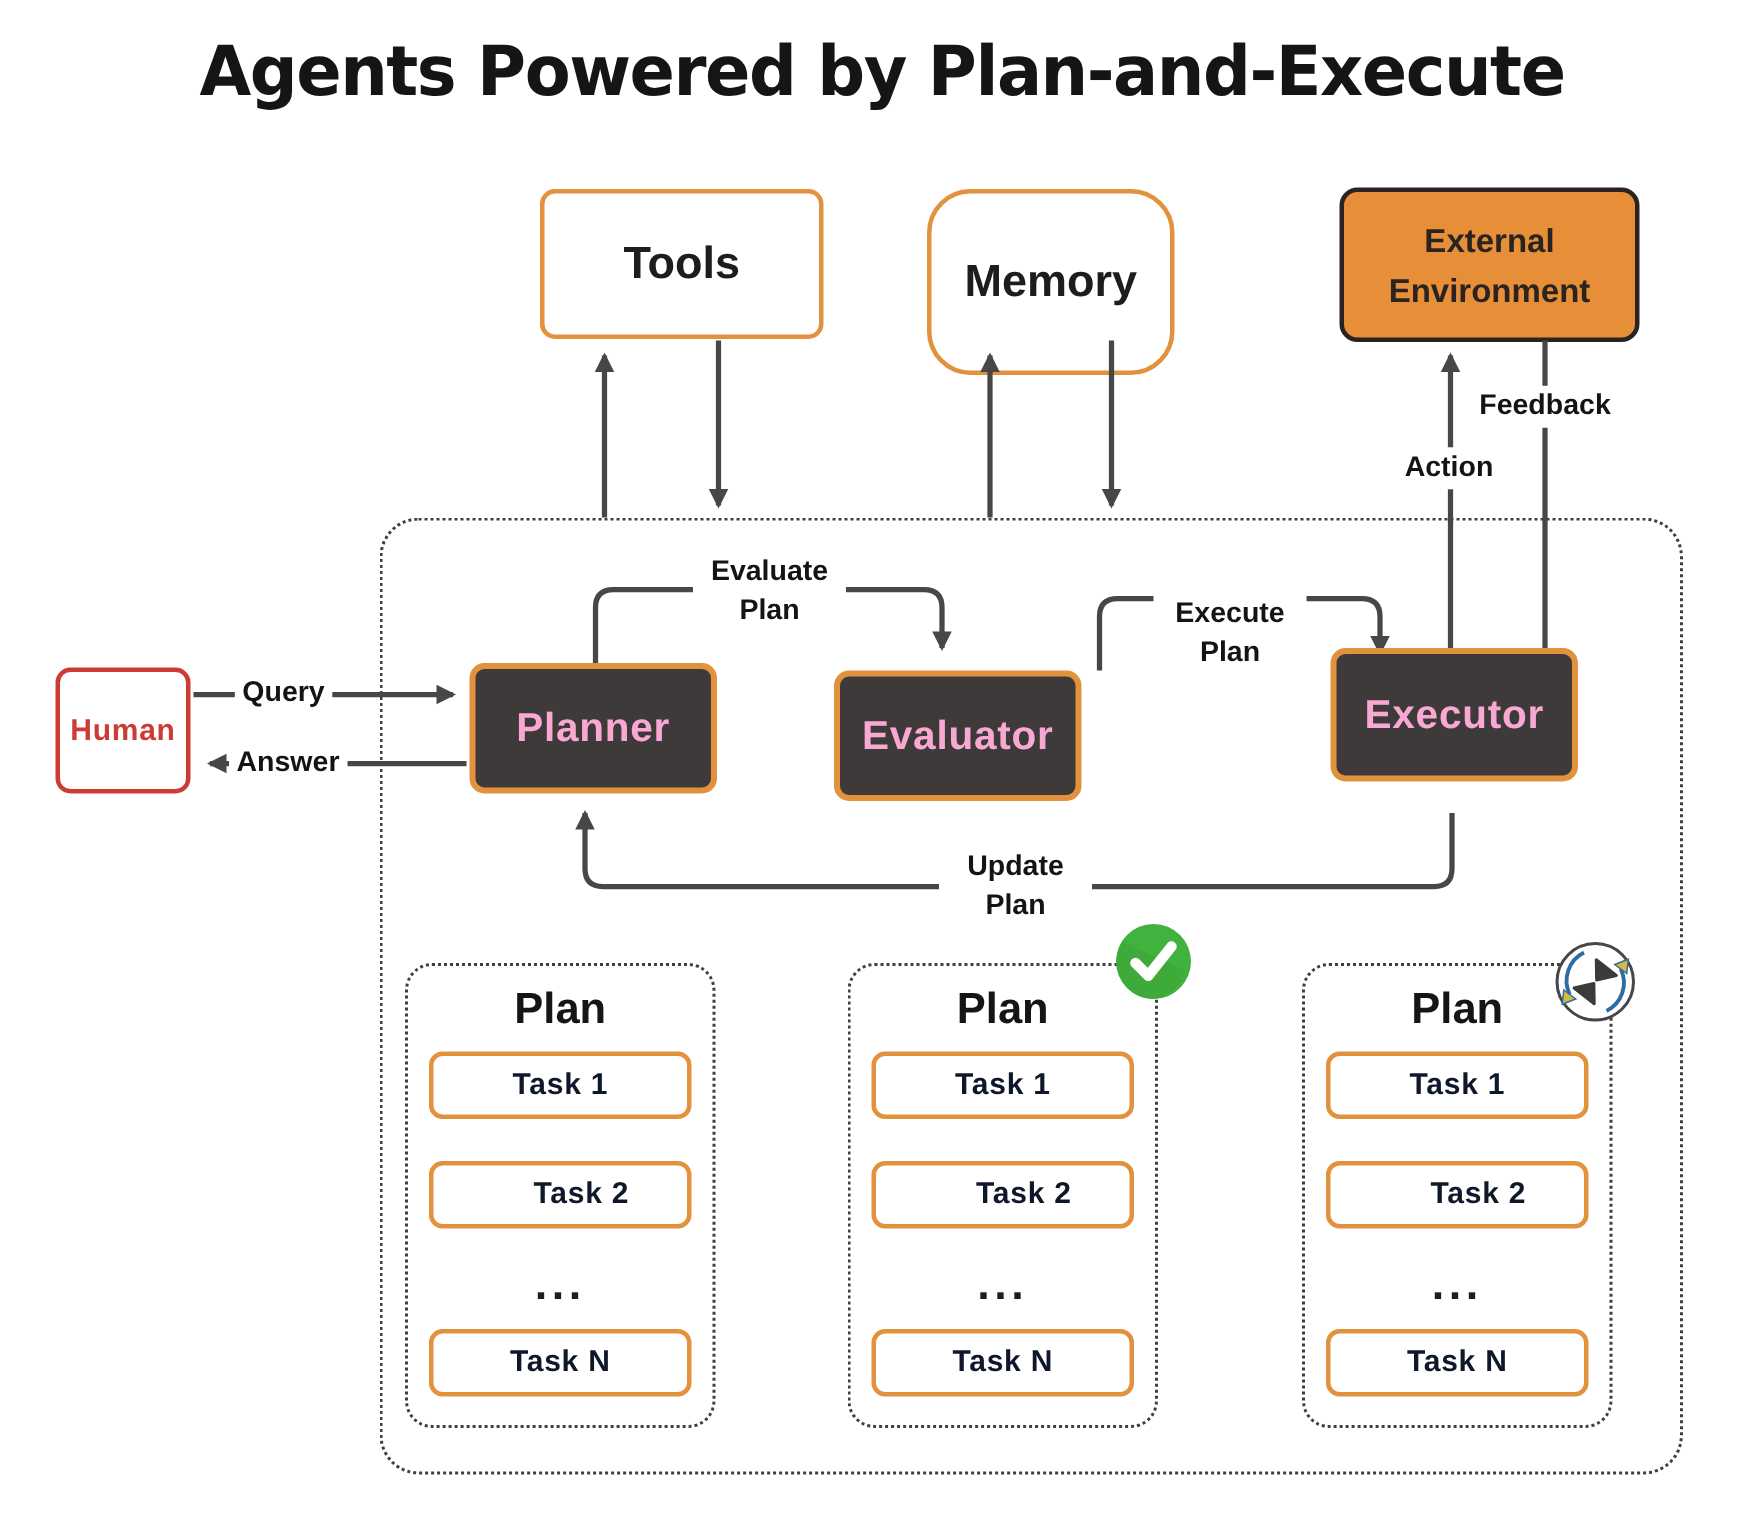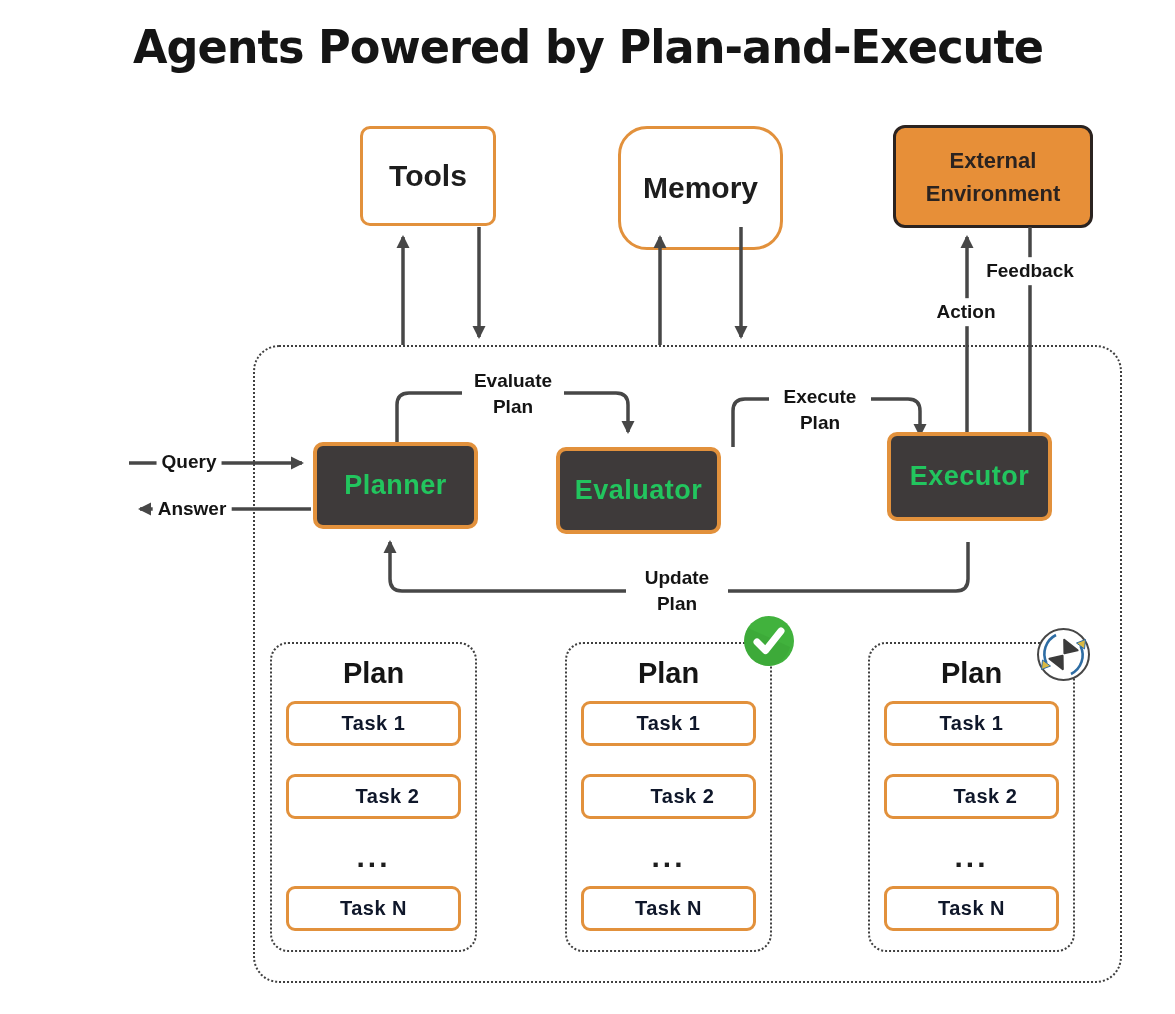--- a/index.html
+++ b/index.html
@@ -13,21 +13,21 @@
     font-family:"DejaVu Sans", sans-serif;
     font-size:46px;font-weight:700;color:#151515;letter-spacing:-1px;white-space:nowrap;
   }
   
   .node{
     position:absolute;display:flex;align-items:center;justify-content:center;
     box-sizing:border-box;border-radius:10px;text-align:center;
   }
   .node.light{background:#ffffff;border:3.5px solid #E2913C;color:#1d1d1d;font-weight:700;font-size:30px;}
   .node.filled{background:#E78F38;border:3.5px solid #2B2320;color:#2B2320;font-weight:700;font-size:22px;line-height:1.5;border-radius:12px;}
-  .node.agent{background:#3E3A3A;border:4px solid #E2913C;color:#22c55e;font-weight:700;font-size:27px;letter-spacing:0.5px;z-index:3;}
+  .node.agent{background:#3E3A3A;border:4px solid #E2913C;color:#f9a8d4;font-weight:700;font-size:27px;letter-spacing:0.5px;z-index:3;}
   .node.human{background:#ffffff;border:3.5px solid #CD3B35;color:#CD3B35;font-weight:700;font-size:20px;letter-spacing:0.5px;}
   
   .outer{
     position:absolute;left:253px;top:345px;width:869px;height:638px;box-sizing:border-box;
     border:2.5px dotted #3F3F3F;border-radius:26px;z-index:1;
   }
   .plan{
     position:absolute;width:207px;height:310px;box-sizing:border-box;
     border:2.5px dotted #3F3F3F;border-radius:18px;background:#ffffff;z-index:2;
     display:flex;flex-direction:column;align-items:center;padding-top:8px;
@@ -78,45 +78,48 @@
       <path d="M 129 463 L 302 463" marker-end="url(#ah)"></path>
       <path d="M 311 509 L 140 509" marker-end="url(#ah)"></path>
       <path d="M 397 442 L 397 405 Q 397 393 409 393 L 616 393 Q 628 393 628 405 L 628 432" marker-end="url(#ah)"></path>
       <path d="M 733 447 L 733 411 Q 733 399 745 399 L 908 399 Q 920 399 920 411 L 920 435" marker-end="url(#ah)"></path>
       <path d="M 968 542 L 968 579 Q 968 591 956 591 L 402 591 Q 390 591 390 579 L 390 542" marker-end="url(#ah)"></path>
     </g>
   </svg>
 
   <div class="outer"></div>
 
-  <div class="node light" style="left:360px;top:126px;width:136px;height:100px;">
+  <div class="node light" style="left:360px;top:126px;width:189px;height:100px;">
     <span>Tools</span>
   </div>
   <div class="node light" style="left:618px;top:126px;width:165px;height:124px;border-radius:29px;">
     <span>Memory</span>
   </div>
   <div class="node filled" style="left:893px;top:125px;width:200px;height:103px;padding:0 14px;">
     <span>External Environment</span>
   </div>
 
+  <div class="node human" style="left:37px;top:445px;width:90px;height:84px;">
+    <span>Human</span>
+  </div>
 
   <div class="node agent" style="left:313px;top:442px;width:165px;height:87px;">
     <span>Planner</span>
   </div>
   <div class="node agent" style="left:556px;top:447px;width:165px;height:87px;">
     <span>Evaluator</span>
   </div>
   <div class="node agent" style="left:887px;top:432px;width:165px;height:89px;">
     <span>Executor</span>
   </div>
 
   <div class="lbl" style="left:189px;top:462px;">Query</div>
   <div class="lbl" style="left:192px;top:509px;">Answer</div>
   <div class="lbl wrap" style="left:513px;top:394px;">Evaluate Plan</div>
-  <div class="lbl wrap" style="left:820px;top:410px;">Execute Plan</div>
+  <div class="lbl wrap" style="left:820px;top:422px;">Execute Plan</div>
   <div class="lbl wrap" style="left:677px;top:591px;">Update Plan</div>
   <div class="lbl" style="left:966px;top:312px;">Action</div>
   <div class="lbl" style="left:1030px;top:271px;">Feedback</div>
 
   <div class="plan" style="left:270px;top:642px;">
     <div class="plan-title">Plan</div>
     <div class="task t1">Task 1</div>
     <div class="task t2">Task 2</div>
     <div class="ellipsis">...</div>
     <div class="task tn">Task N</div>

